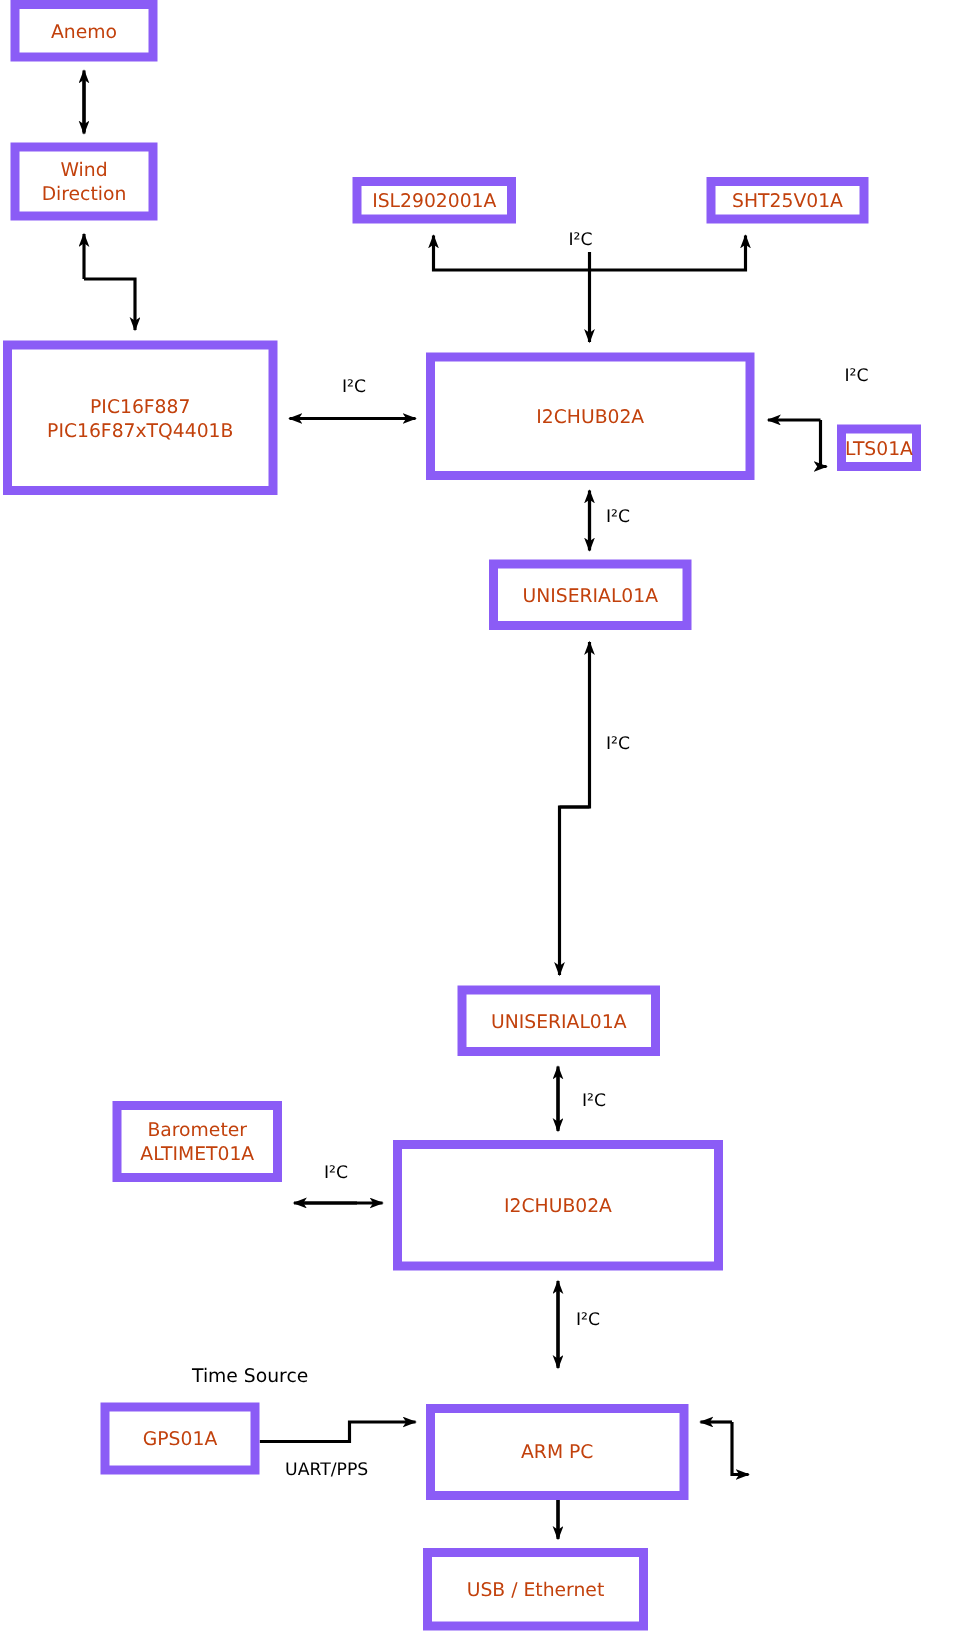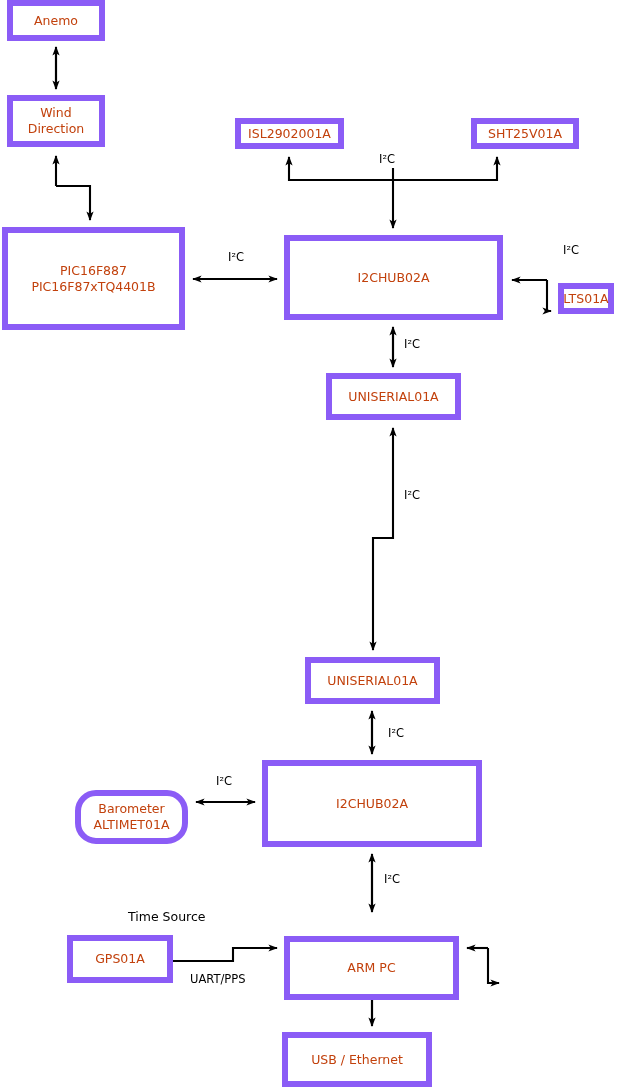--- a/index.html
+++ b/index.html
@@ -124,21 +124,21 @@
   <div class="node" style="left:284px;top:235px;width:219px;height:85px;">I2CHUB02A</div>
 
   <div class="node" style="left:558px;top:283px;width:56px;height:31px;">LTS01A</div>
 
   <div class="node" style="left:326px;top:373px;width:135px;height:47px;">UNISERIAL01A</div>
 
   <div class="node" style="left:305px;top:657px;width:135px;height:47px;">UNISERIAL01A</div>
 
   <div class="node" style="left:262px;top:760px;width:220px;height:87px;">I2CHUB02A</div>
 
-  <div class="node" style="left:75px;top:790px;width:113px;height:54px;border-radius:21px;">Barometer
+  <div class="node" style="left:75px;top:734px;width:113px;height:54px;">Barometer
 ALTIMET01A</div>
 
   <div class="node" style="left:67px;top:935px;width:106px;height:48px;">GPS01A</div>
 
   <div class="node" style="left:284px;top:918px;width:175px;height:64px;margin-top:18px;">ARM PC</div>
 
 
   <div class="node" style="left:282px;top:1032px;width:150px;height:55px;">USB / Ethernet</div>
 
   <div class="edge-label" style="left:379px;top:152px;">I²C</div>

